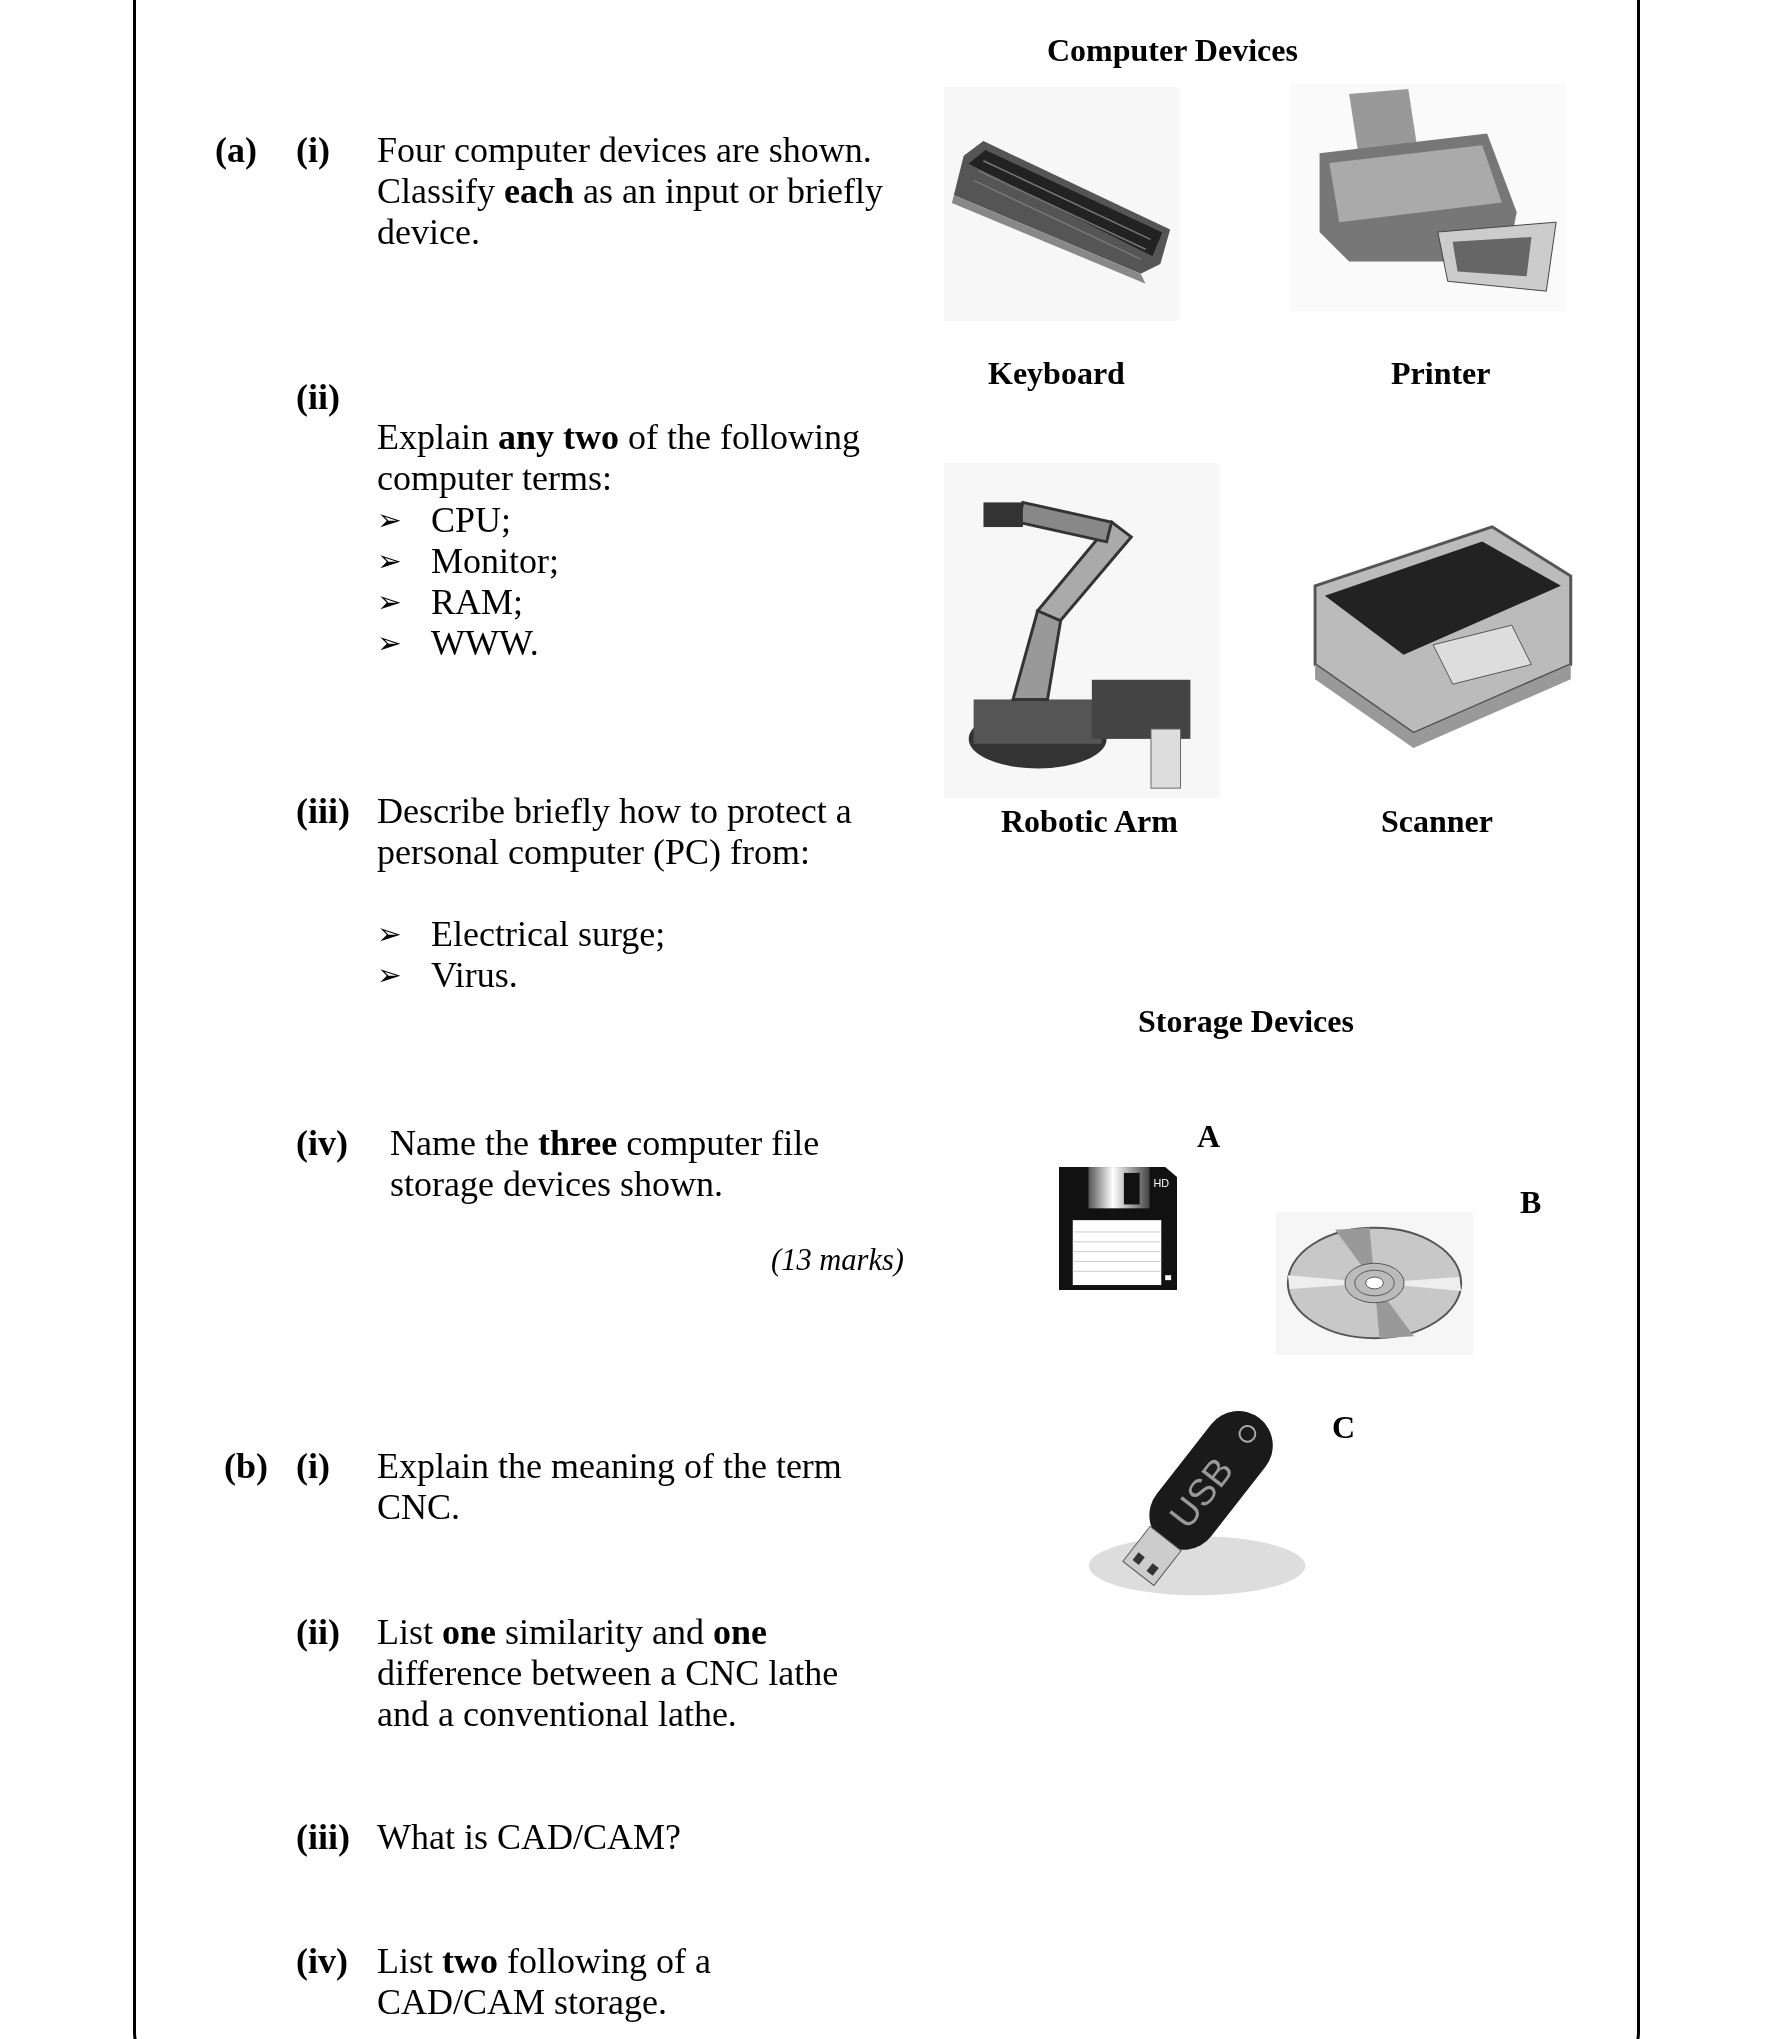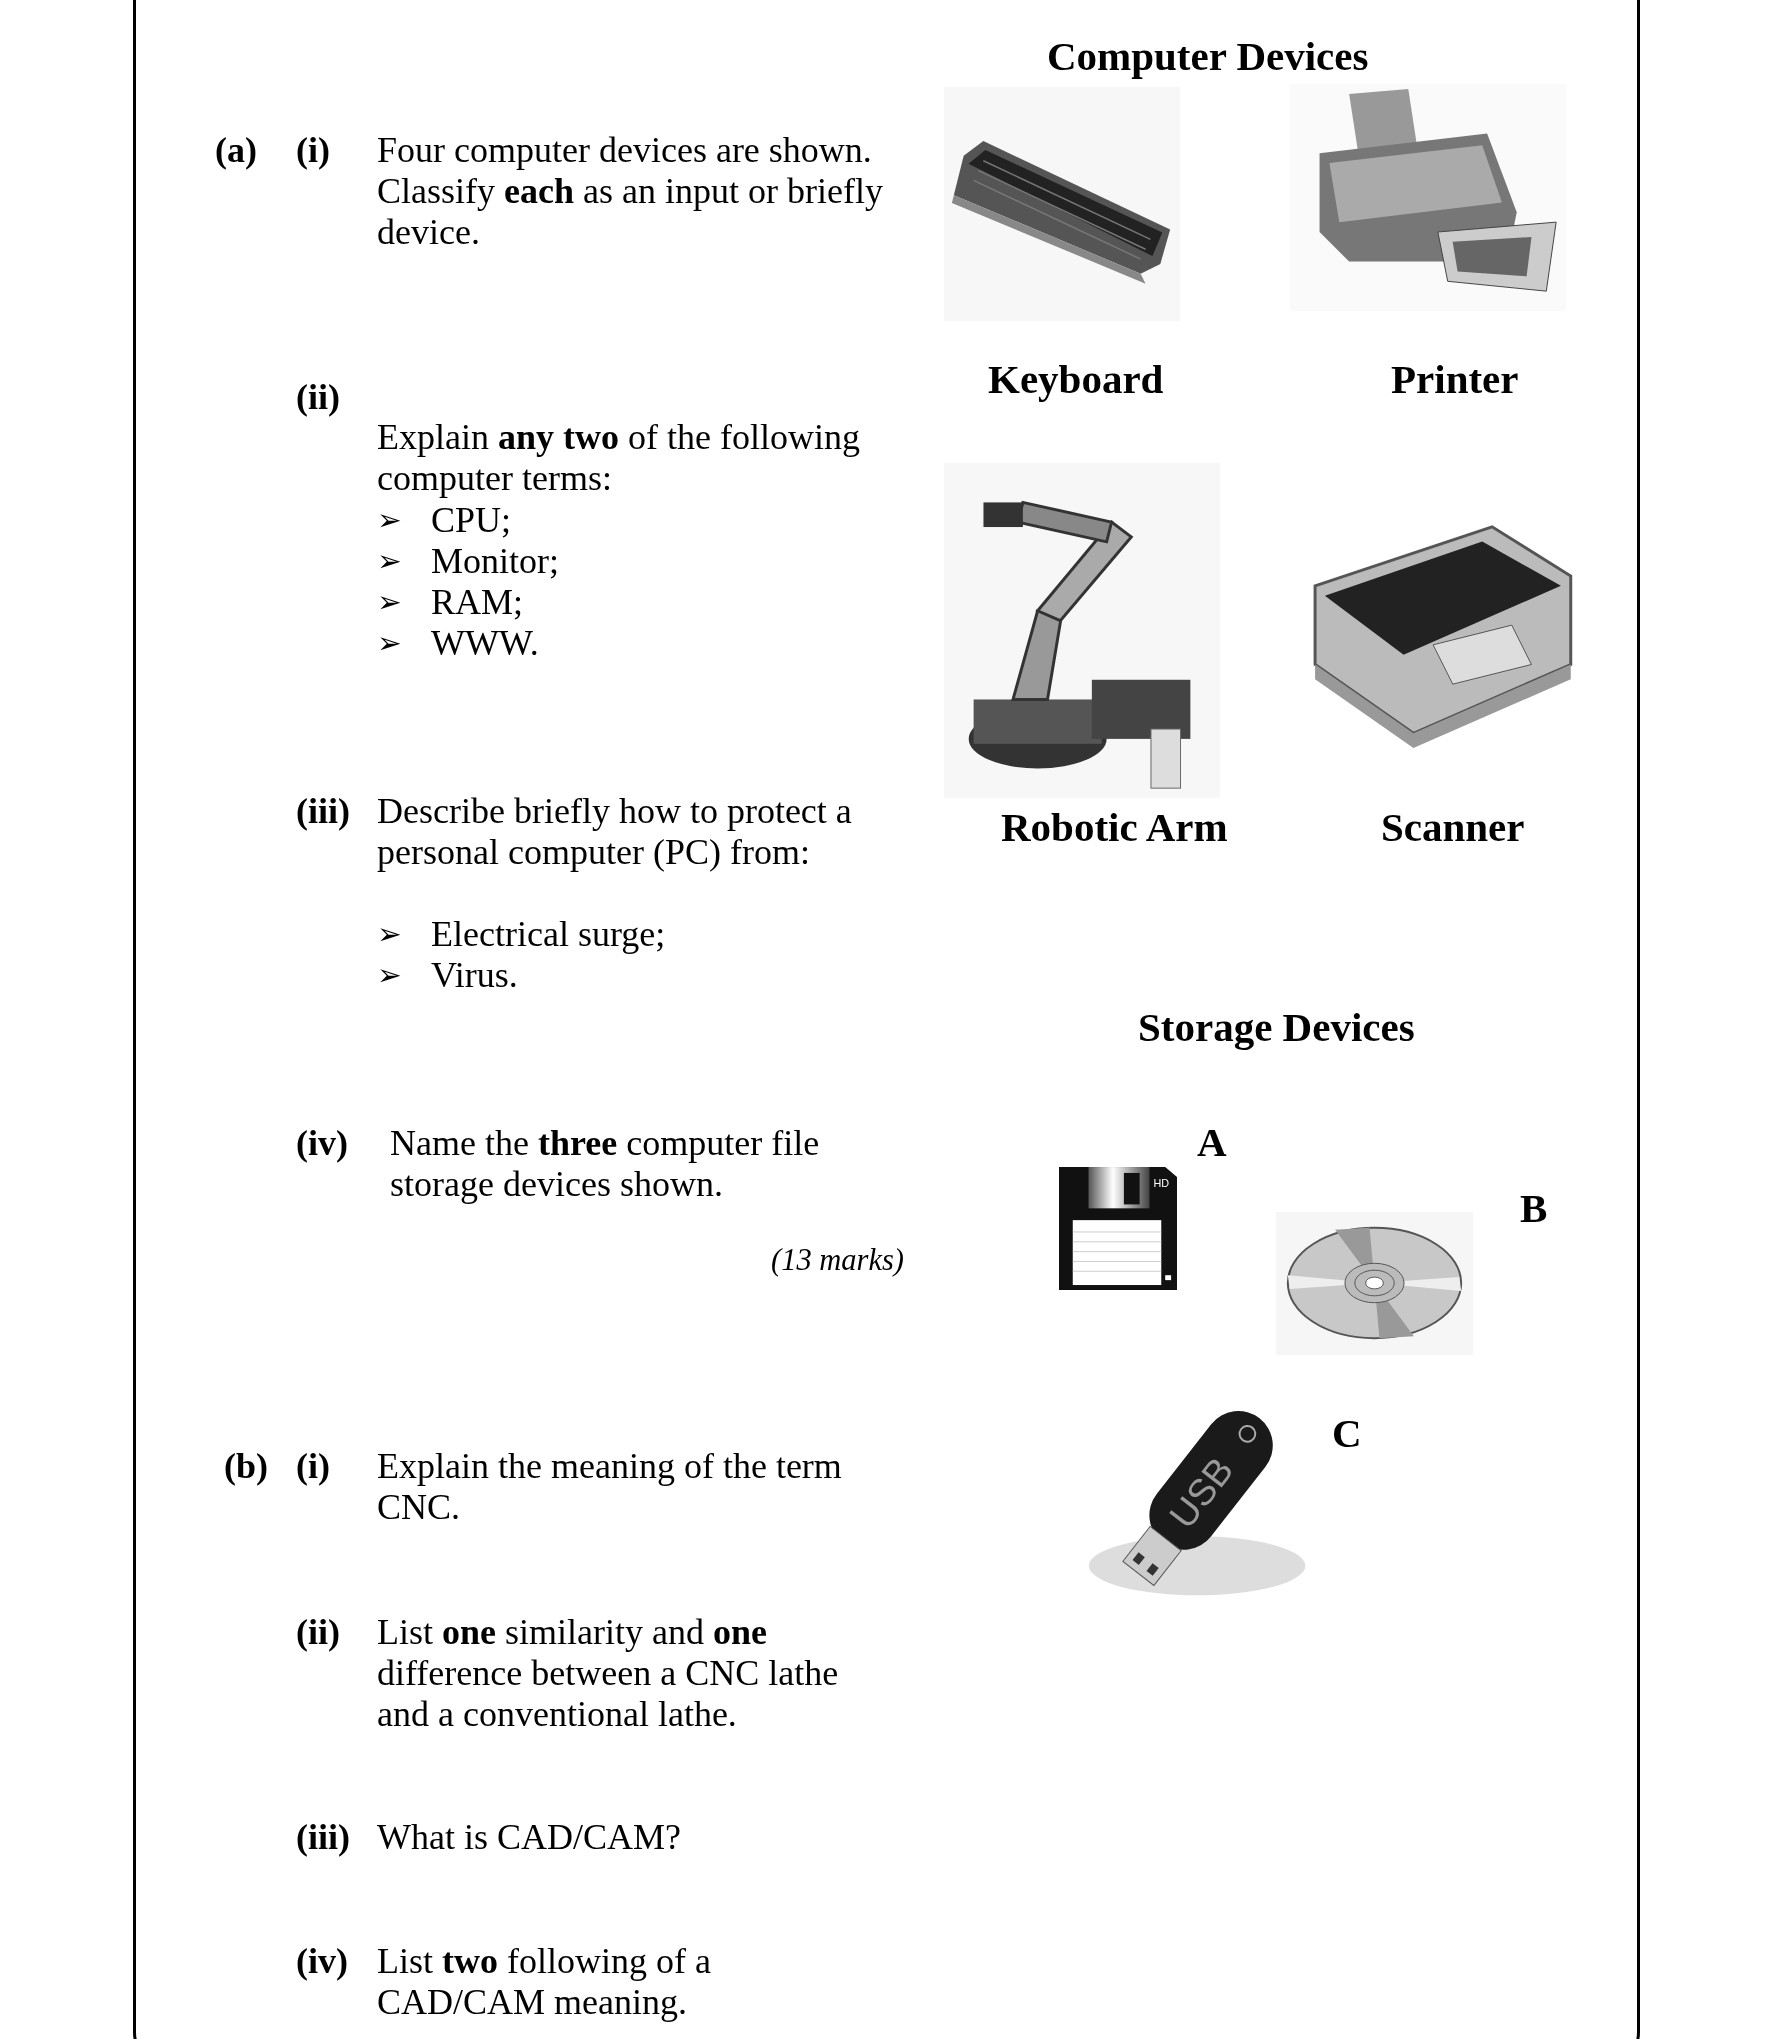--- a/index.html
+++ b/index.html
@@ -1,21 +1,21 @@
 <!DOCTYPE html>
 <html><head>
 <meta charset="utf-8">
 <style>
   html,body{margin:0;padding:0;background:#fff;}
   body{width:1791px;height:2039px;position:relative;overflow:hidden;font-family:"Liberation Serif","DejaVu Serif",serif;color:#000;}
   .frame{position:absolute;left:133px;top:-39px;width:1507px;height:2108px;border:3px solid #000;border-radius:37px;box-sizing:border-box;}
   .abs{position:absolute;}
   .txt{font-size:36px;line-height:41px;}
   .lbl{font-size:36px;font-weight:bold;line-height:41px;}
-  .h{font-size:41px;font-weight:bold;}
+  .h{font-size:32px;font-weight:bold;}
   .bullets{list-style:none;margin:0;padding:0;font-size:36px;line-height:41px;}
   .bullets li{position:relative;padding-left:54px;}
   .bullets li .arrow{position:absolute;left:0;top:0;font-size:29.6px;}
   b{font-weight:bold;}
   .marks{font-style:italic;font-size:30.5px;}
   .img{position:absolute;}
 </style>
 </head>
 <body>
 
@@ -71,21 +71,21 @@
   <div>difference between a CNC lathe</div>
   <div>and a conventional lathe.</div>
 </div>
 
 <div class="abs lbl" style="left:296px;top:1817px;">(iii)</div>
 <div class="abs txt" style="left:377px;top:1817px;">What is CAD/CAM?</div>
 
 <div class="abs lbl" style="left:296px;top:1941px;">(iv)</div>
 <div class="abs txt" style="left:377px;top:1941px;">
   <div><span>List </span><b>two</b><span> following of a</span></div>
-  <div>CAD/CAM meaning.</div>
+  <div>CAD/CAM storage.</div>
 </div>
 
 <div class="abs h" style="left:1047px;top:31.5px;">Computer Devices</div>
 
 <svg class="img" style="left:944px;top:87px;" width="236" height="234" viewBox="0 0 240 238">
   <rect width="240" height="238" fill="#f7f7f7"></rect>
   <path d="M20 70 L40 55 L230 145 L220 180 L200 190 L10 110 Z" fill="#555"></path>
   <path d="M25 78 L42 64 L222 148 L212 172 Z" fill="#222"></path>
   <g stroke="#777" stroke-width="1.5">
     <line x1="40" y1="75" x2="210" y2="155"></line>

